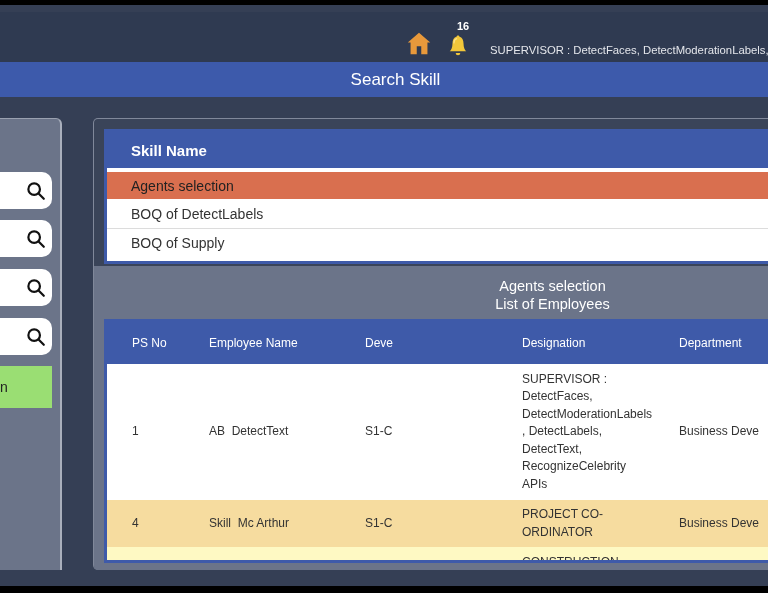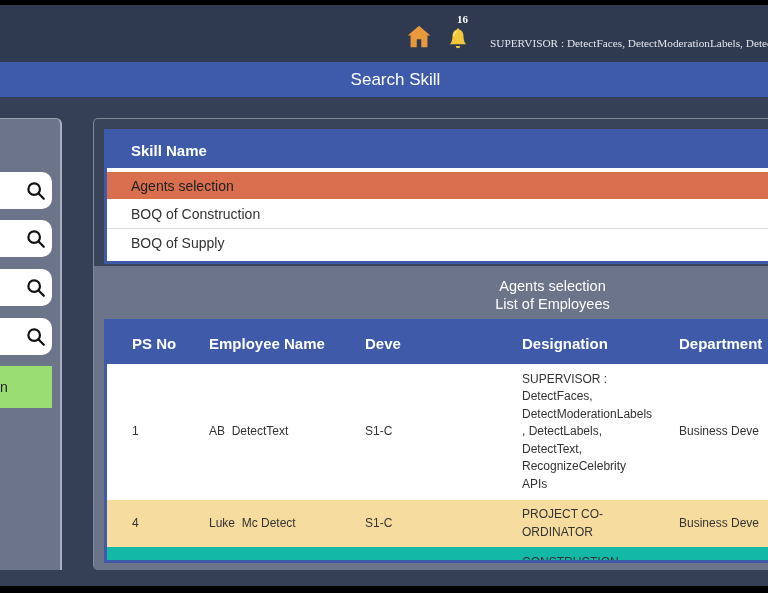--- a/index.html
+++ b/index.html
@@ -3,21 +3,21 @@
 <meta charset="utf-8">
 <style>
   * { margin:0; padding:0; box-sizing:border-box; }
   html,body { width:768px; height:593px; overflow:hidden; }
   body {
     position:relative;
     background:#353f55;
     font-family:"Liberation Sans", sans-serif;
   }
   .top-black { position:absolute; left:0; top:0; width:768px; height:5px; background:#000; }
-  .topbar { position:absolute; left:0; top:5px; width:768px; height:57px; background:#2f3a51;font-family:Liberation Serif, serif; }
+  .topbar { position:absolute; left:0; top:12px; width:768px; height:57px; background:#2f3a51; }
   .home-btn { position:absolute; left:405px; top:18px; width:28px; height:27px; cursor:pointer; }
   .bell-btn { position:absolute; left:447px; top:22px; width:22px; height:24px; cursor:pointer; }
   .badge { position:absolute; left:457px; top:8px; color:#fff; font-size:11px; font-weight:bold; }
   .skills-text {
     position:absolute; left:490px; top:32px; width:278px;
     color:#e4e6eb; font-size:11.3px; white-space:nowrap; overflow:hidden;
   }
   .titlebar2 {
     position:absolute; left:0; top:62px; width:768px; height:35px; background:#3d5aab;
     display:flex; align-items:center; justify-content:center;
@@ -75,33 +75,33 @@
     text-align:center; color:#fff; font-size:14.5px; line-height:17.5px;
   }
   .table-card {
     position:absolute; left:10px; top:53px; width:897px; height:244px;
     background:#fff; border:3px solid #3e5aa9; overflow:hidden;
   }
   table { width:891px; table-layout:fixed; border-collapse:collapse; }
   col.c1{width:87px;} col.c2{width:156px;} col.c3{width:157px;} col.c4{width:157px;} col.c5{width:334px;}
   thead tr { height:42px; background:#3e5aa9; }
   th {
-    color:#fff; font-size:15px; font-weight:bold; text-align:left;
+    color:#fff; font-size:12px; font-weight:normal; text-align:left;
     padding-left:15px; white-space:nowrap;
   }
   th.c1p { padding-left:25px; }
   td {
     font-size:12px; color:#333; vertical-align:middle;
     padding:6px 10px 6px 15px; line-height:17.5px;
     white-space:pre-wrap; overflow-wrap:anywhere;
   }
   td.c1p { padding-left:25px; }
   tr.r1 { height:136px; background:#fff; }
   tr.r2 { height:43px; background:#f6dc9f; }
-  tr.r3 td { vertical-align:top; padding-top:7px; background:#14b8a6; }
+  tr.r3 td { vertical-align:top; padding-top:7px; background:#fef9c3; }
   .bottom-black { position:absolute; left:0; bottom:0; width:768px; height:7px; background:#000; }
 </style>
 </head>
 <body>
 
 <div class="top-black"></div>
 
 <div class="topbar">
   <div class="home-btn">
     <svg width="28" height="27" viewBox="0 0 24 24">
@@ -168,21 +168,21 @@
 <div class="main-panel">
 
   <div class="skill-card">
     <div class="skill-head">
       <span>Skill Name</span>
     </div>
     <div class="skill-item first">
       <span>Agents selection</span>
     </div>
     <div class="skill-item">
-      <span>BOQ of Construction</span>
+      <span>BOQ of DetectLabels</span>
     </div>
     <div class="skill-item sep">
       <span>BOQ of Supply</span>
     </div>
   </div>
 
   <div class="gray-section">
     <div class="emp-heading">
       <div>Agents selection</div>
       <div>List of Employees</div>
@@ -209,21 +209,21 @@
         <tbody>
           <tr class="r1">
             <td class="c1p">1</td>
             <td>AB  DetectText</td>
             <td>S1-C</td>
             <td>SUPERVISOR : DetectFaces, DetectModerationLabels, DetectLabels, DetectText, RecognizeCelebrity APIs</td>
             <td>Business Deve</td>
           </tr>
           <tr class="r2">
             <td class="c1p">4</td>
-            <td>Luke  Mc Detect</td>
+            <td>Skill  Mc Arthur</td>
             <td>S1-C</td>
             <td>PROJECT CO-ORDINATOR</td>
             <td>Business Deve</td>
           </tr>
           <tr class="r3">
             <td class="c1p"></td>
             <td></td>
             <td></td>
             <td>CONSTRUCTION</td>
             <td></td>

